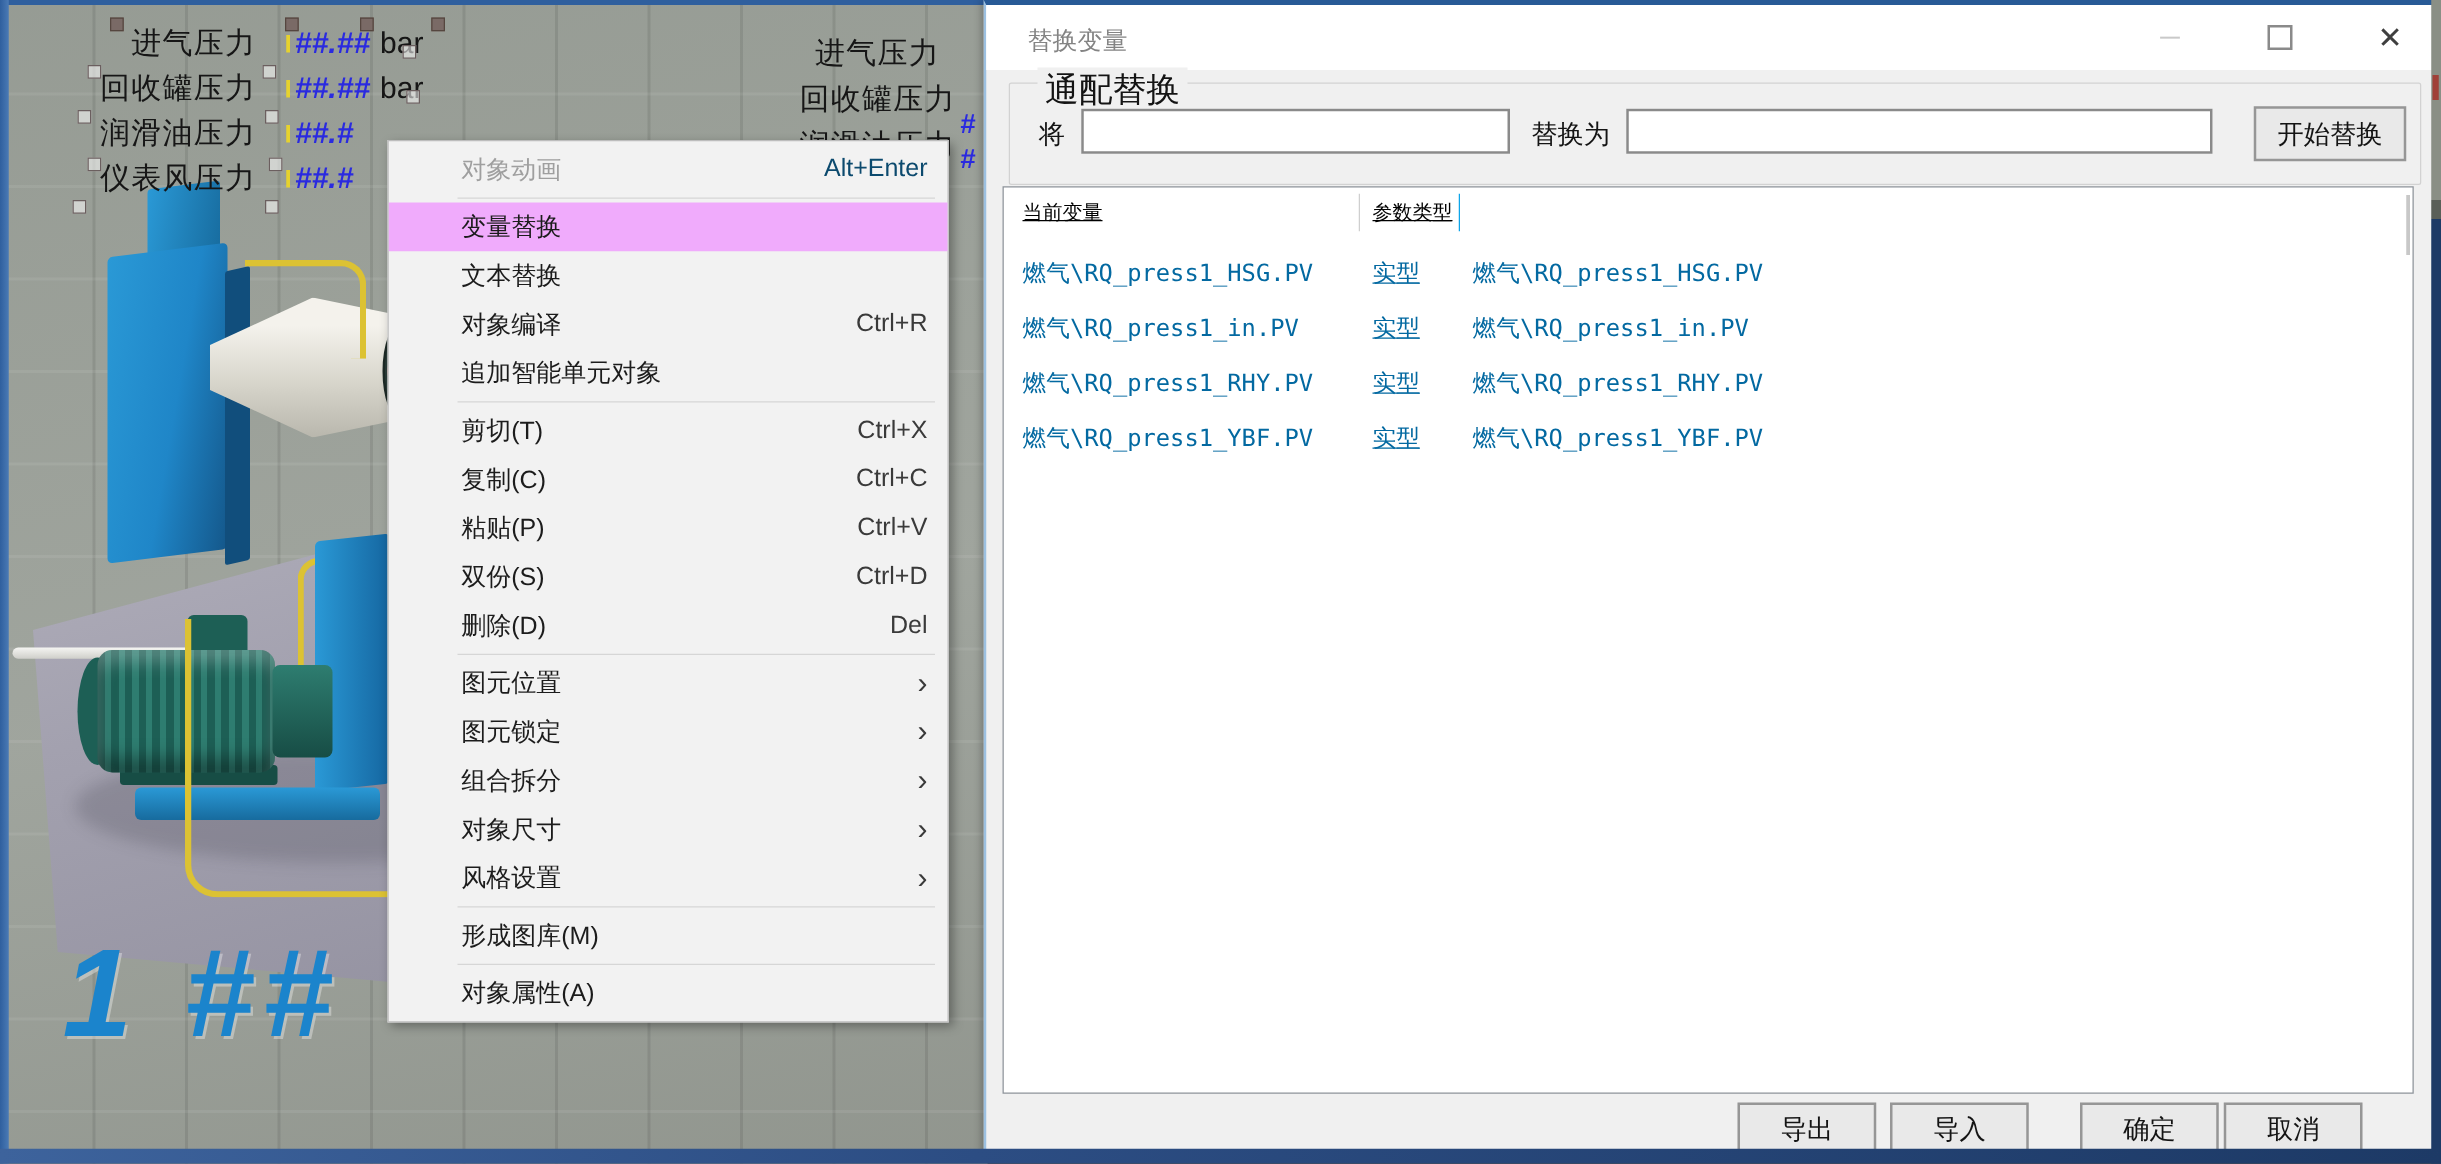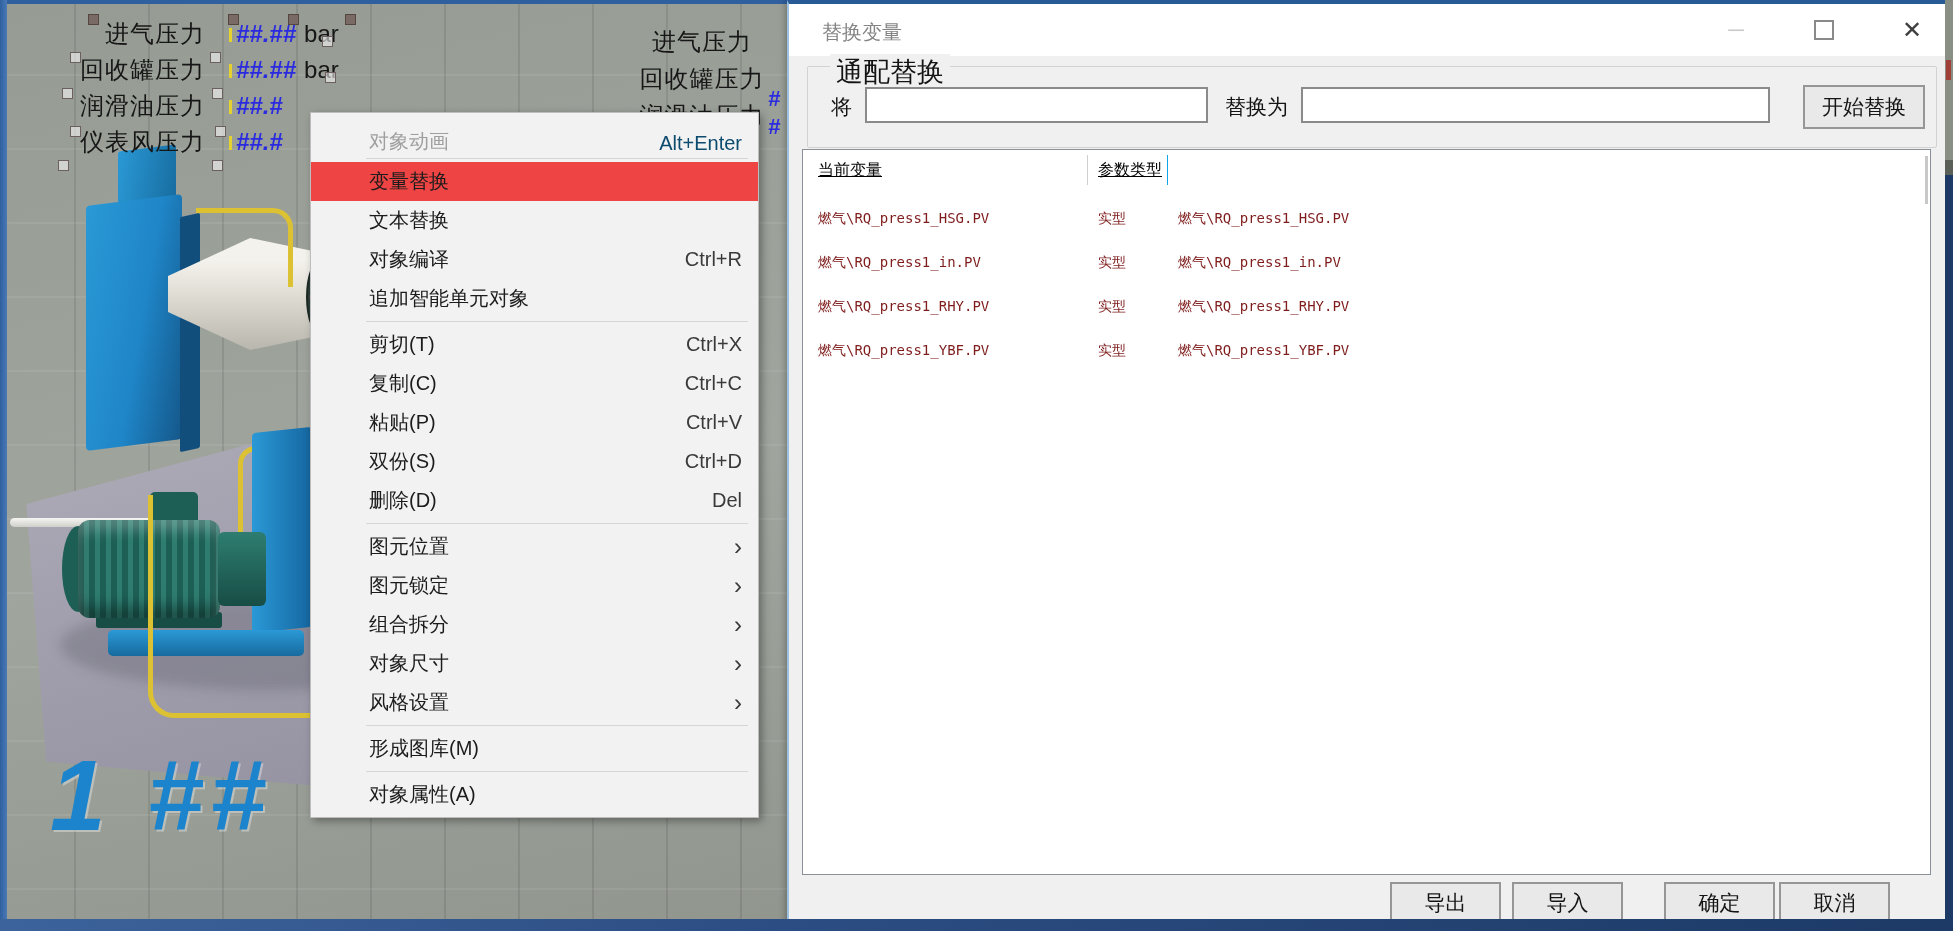--- a/index.html
+++ b/index.html
@@ -80,22 +80,22 @@
   .handle.fill{background:#7a6a66;border-color:#55463f;}
 
   
   .ctxmenu{position:absolute;left:310px;top:112px;width:447px;z-index:50;
     background:#f2f2f2;border:1px solid #bdbdbd;box-shadow:3px 3px 8px rgba(0,0,0,.35);
     padding:3px 0;}
   .mi{display:flex;align-items:center;height:39px;font-size:20px;color:#1c1c1c;padding:0 16px 0 58px;}
   .mi .ml{flex:0 0 auto;}
   .mi .msc{margin-left:auto;color:#3a3a3a;}
   .mi .marr{margin-left:auto;color:#3a3a3a;font-size:24px;line-height:1;}
-  .mi.hl{background:#ef4444;}
-  .mi.dis{color:#9f9f9f;align-items:flex-end;}
+  .mi.hl{background:#f0abfc;}
+  .mi.dis{color:#9f9f9f;}
   .mi.dis .msc{color:#0c4a6e;}
   .msep{height:1px;background:#d6d6d6;margin:3px 10px 3px 55px;}
 
   
   .dialog{position:absolute;left:787px;top:0;width:1158px;height:920px;z-index:40;
     background:#f0f0f0;border-top:4px solid #285a96;border-left:2px solid #9cc0e0;
     box-shadow:-2px 0 6px rgba(0,0,0,.25);}
   .titlebar{position:absolute;left:0;top:0;width:100%;height:52px;background:#ffffff;}
   .dlg-title{position:absolute;left:33px;top:15px;font-size:20px;color:#848484;}
   .winbtns{position:absolute;right:18px;top:8px;display:flex;gap:54px;align-items:center;height:36px;}
@@ -122,23 +122,23 @@
   .grid{position:absolute;left:13px;top:145px;width:1129px;height:726px;background:#fff;
     border:1px solid #8a9097;box-sizing:border-box;overflow:hidden;
     font-family:"DejaVu Sans Mono","Liberation Mono",monospace;}
   .gridhead{display:grid;grid-template-columns:285px 80px auto;height:40px;align-items:center;
     font-size:16px;color:#000;text-decoration:underline;}
   .gh{padding-left:10px;height:30px;display:flex;align-items:center;}
   .gh1{padding-left:15px;border-right:1px solid #cfcfcf;}
   .gh2{border-right:1px solid #0ea5e9;}
   .gridbody{margin-top:6px;}
   .trow{display:grid;grid-template-columns:285px 80px auto;height:30px;align-items:center;
-    font-size:14px;color:#7f1d1d;margin-top:14px;}
+    font-size:19px;color:#0369a1;margin-top:14px;}
   .tc1{padding-left:15px;white-space:nowrap;}
-  .tc2{padding-left:10px;}
+  .tc2{padding-left:10px;text-decoration:underline;}
   .tc3{padding-left:10px;white-space:nowrap;}
   .sbthumb{position:absolute;right:2px;top:6px;width:3px;height:48px;background:#c8c8c8;}
 
   .btn-export{left:601px;top:878px;width:107px;height:37px;}
   .btn-import{left:723px;top:878px;width:107px;height:37px;}
   .btn-ok{left:875px;top:878px;width:107px;height:37px;}
   .btn-cancel{left:990px;top:878px;width:107px;height:37px;}
 </style>
 </head>
 <body>

